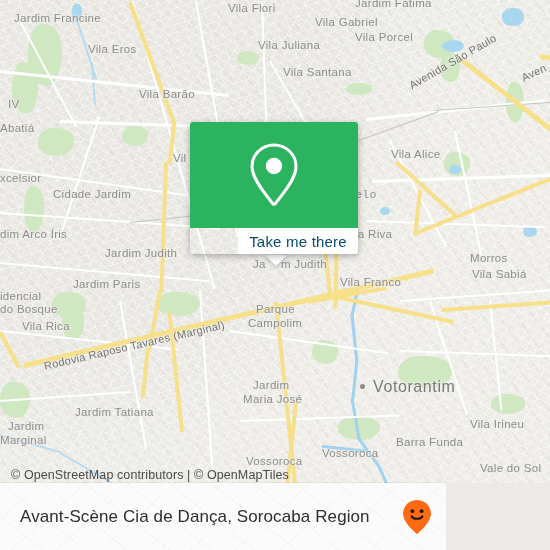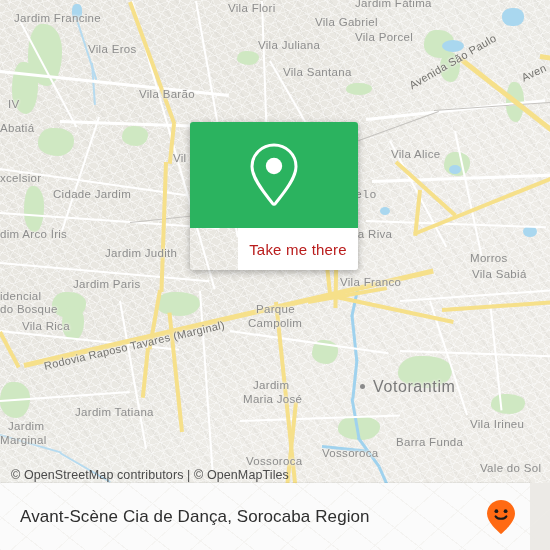--- a/index.html
+++ b/index.html
@@ -65,42 +65,42 @@
     position:absolute;left:190px;top:122px;width:168px;
     border-radius:3px;overflow:hidden;
     box-shadow:0 2px 7px rgba(0,0,0,.30);
     z-index:40;
   }
   #card-top{
     height:106px;background:#2bb35f;
     display:flex;align-items:center;justify-content:center;
   }
   #card-btn{
-    height:42px;background:#ffffff;
+    height:26px;background:#ffffff;
     display:flex;align-items:center;justify-content:center;
-    color:#b91c1c;font-size:15px;letter-spacing:.2px;margin-left:48px;
+    color:#0c4a6e;font-size:15px;letter-spacing:.2px;margin-left:48px;
   }
   #card-tail{
     position:absolute;left:265px;top:255px;width:0;height:0;
     border-left:11px solid transparent;border-right:11px solid transparent;
     border-top:11px solid #ffffff;
     filter:drop-shadow(0 2px 2px rgba(0,0,0,.22));
     z-index:39;
   }
 
   
   #attribution{
     position:absolute;left:11px;top:468px;font-size:12.5px;color:#4a4a4a;
     letter-spacing:.1px;z-index:30;
     font-family:"Liberation Sans", sans-serif;
   }
 
   
   #footer{
-    position:absolute;left:0;top:483px;width:530px;height:67px;
+    position:absolute;left:0;top:483px;width:446px;height:67px;
     background:#fbfbfb;
     display:flex;align-items:center;
     box-shadow:0 -1px 0 rgba(0,0,0,.05);
     z-index:50;
   }
   .footer-wm{
     position:absolute;left:0;top:0;width:550px;height:67px;opacity:.5;overflow:hidden;
     background-image:
       repeating-linear-gradient(38deg, rgba(236,234,229,.9) 0 1px, rgba(0,0,0,0) 1px 26px),
       repeating-linear-gradient(-42deg, rgba(238,236,231,.85) 0 1px, rgba(0,0,0,0) 1px 30px);

